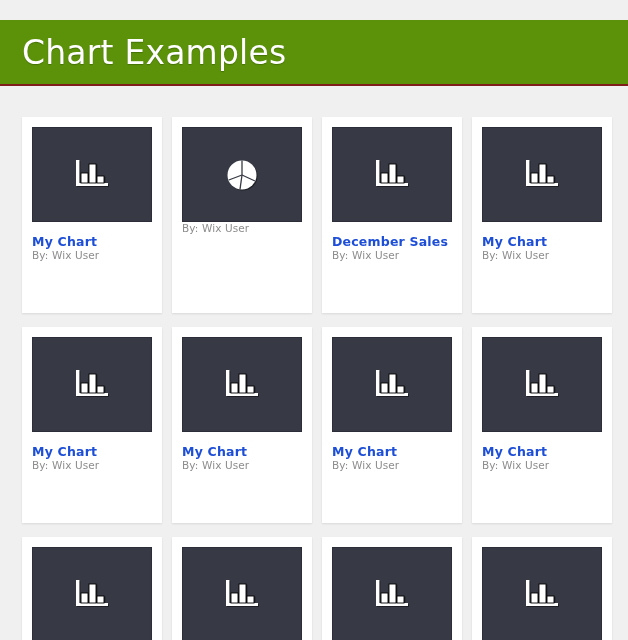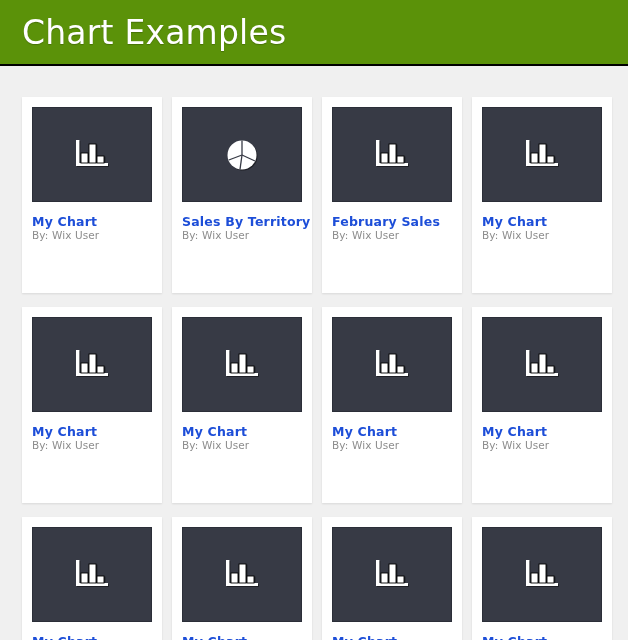--- a/index.html
+++ b/index.html
@@ -12,25 +12,26 @@
     overflow: hidden;
     background: #f0f0f0;
     font-family: "Liberation Sans", sans-serif;
     -webkit-font-smoothing: antialiased;
   }
 
   
   .page-header {
     height: 66px;
     background: #5b9209;
-    border-bottom: 2px solid #000000;
+    border-bottom: 2px solid #7f1d1d;
     display: flex;
     align-items: center;
     padding: 0 0 0 22px;
     box-sizing: border-box;
+    margin-top: 20px;
   }
   .page-header h1 {
     margin: 0;
     font-family: "DejaVu Sans", sans-serif;
     font-size: 33px;
     font-weight: 400;
     letter-spacing: 0.2px;
     color: #ffffff;
     text-shadow: 0 1px 1px rgba(0,0,0,0.22);
     line-height: 1;
@@ -120,35 +121,34 @@
     <div class="card">
       <div class="thumb">
         <svg width="32" height="32" viewBox="0 0 32 32">
           <circle cx="16" cy="16" r="14.5" fill="#ffffff"></circle>
           <path d="M16 16 L16 1.5" stroke="#373a45" stroke-width="1.3" fill="none"></path>
           <path d="M16 16 L29 22" stroke="#373a45" stroke-width="1.3" fill="none"></path>
           <path d="M16 16 L2.8 21" stroke="#373a45" stroke-width="1.3" fill="none"></path>
           <path d="M16 16 L14 30.4" stroke="#373a45" stroke-width="1.3" fill="none"></path>
         </svg>
       </div>
-      <div class="card-title">Sales By Territory</div>
-      <div class="card-author">By: Wix User</div>
-    </div>
-
-    <div class="card">
-      <div class="thumb">
-        <svg width="34" height="30" viewBox="0 0 34 30">
-          <rect x="1" y="0" width="3.4" height="26" fill="#ffffff"></rect>
-          <rect x="1" y="23" width="32" height="3" fill="#ffffff"></rect>
-          <rect x="6" y="13" width="7" height="10" fill="#ffffff" stroke="#000000" stroke-width="0.9"></rect>
-          <rect x="14" y="4" width="7" height="19" fill="#ffffff" stroke="#000000" stroke-width="0.9"></rect>
-          <rect x="22" y="16" width="7" height="7" fill="#ffffff" stroke="#000000" stroke-width="0.9"></rect>
-        </svg>
-      </div>
-      <div class="card-title">February Sales</div>
+      <div class="card-author">By: Wix User</div>
+    </div>
+
+    <div class="card">
+      <div class="thumb">
+        <svg width="34" height="30" viewBox="0 0 34 30">
+          <rect x="1" y="0" width="3.4" height="26" fill="#ffffff"></rect>
+          <rect x="1" y="23" width="32" height="3" fill="#ffffff"></rect>
+          <rect x="6" y="13" width="7" height="10" fill="#ffffff" stroke="#000000" stroke-width="0.9"></rect>
+          <rect x="14" y="4" width="7" height="19" fill="#ffffff" stroke="#000000" stroke-width="0.9"></rect>
+          <rect x="22" y="16" width="7" height="7" fill="#ffffff" stroke="#000000" stroke-width="0.9"></rect>
+        </svg>
+      </div>
+      <div class="card-title">December Sales</div>
       <div class="card-author">By: Wix User</div>
     </div>
 
     <div class="card">
       <div class="thumb">
         <svg width="34" height="30" viewBox="0 0 34 30">
           <rect x="1" y="0" width="3.4" height="26" fill="#ffffff"></rect>
           <rect x="1" y="23" width="32" height="3" fill="#ffffff"></rect>
           <rect x="6" y="13" width="7" height="10" fill="#ffffff" stroke="#000000" stroke-width="0.9"></rect>
           <rect x="14" y="4" width="7" height="19" fill="#ffffff" stroke="#000000" stroke-width="0.9"></rect>

